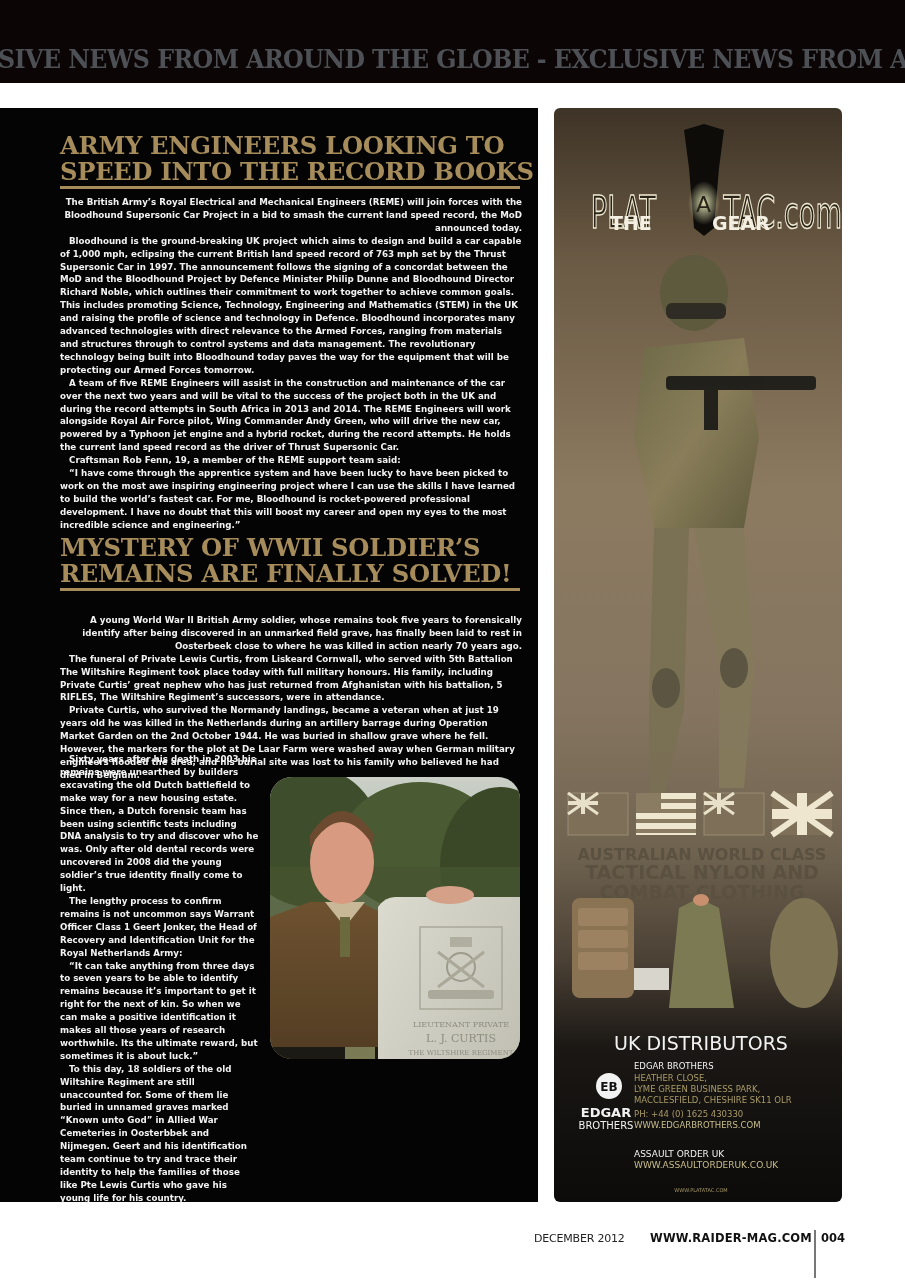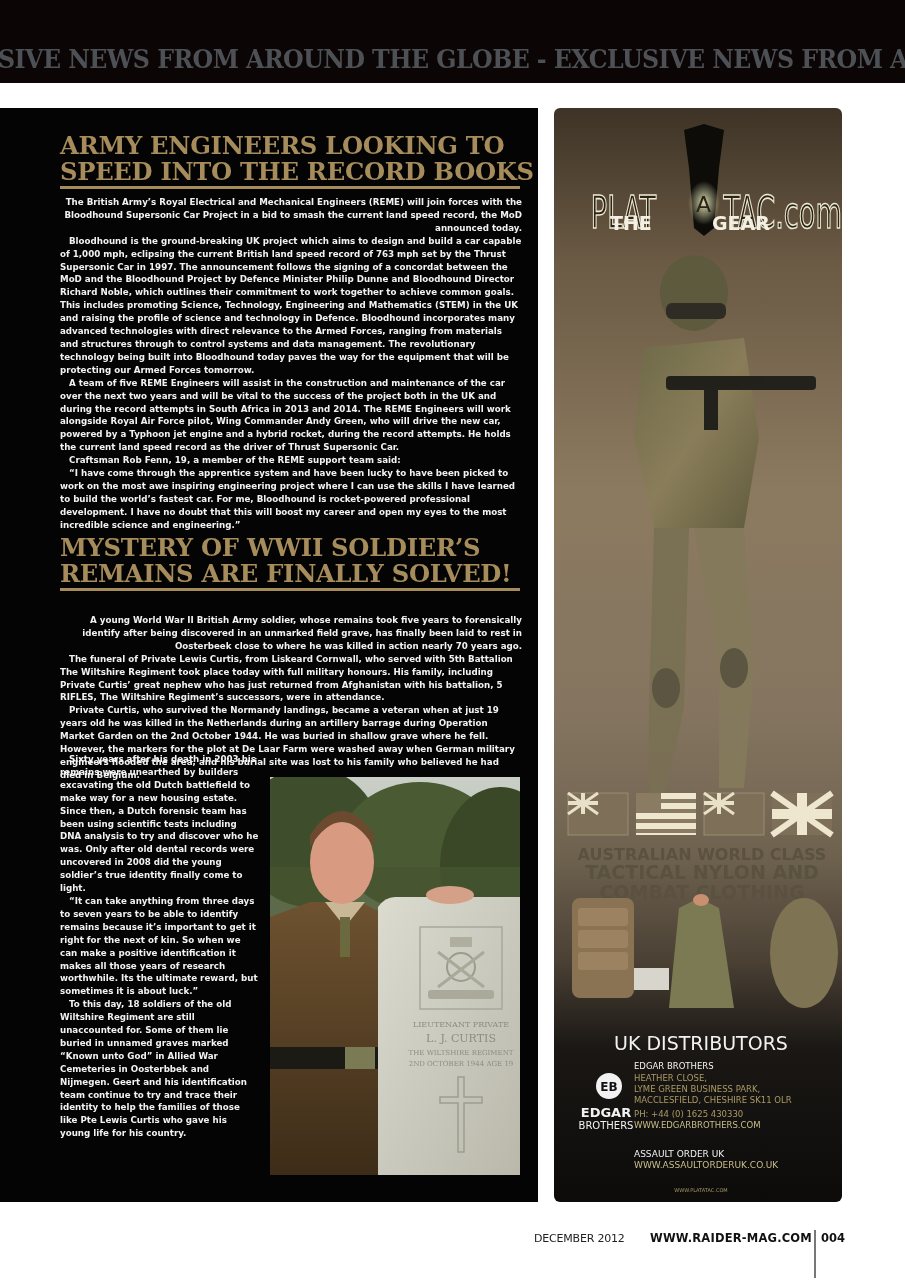--- a/index.html
+++ b/index.html
@@ -6,21 +6,21 @@
   body{width:905px;height:1280px;background:#ffffff;position:relative;overflow:hidden;font-family:"DejaVu Sans",sans-serif;}
   .topbar{position:absolute;left:0;top:0;width:905px;height:83px;background:#0b0505;overflow:hidden;}
   .ticker{position:absolute;left:-2px;top:44px;white-space:nowrap;color:#4d5156;font-family:"DejaVu Serif",serif;font-weight:bold;font-size:25.5px;letter-spacing:-0.6px;transform:scaleX(0.93);transform-origin:left center;}
   .article-panel{position:absolute;left:0;top:108px;width:538px;height:1094px;background:#050404;}
   .headline{position:absolute;left:60px;color:#a68c5a;font-family:"DejaVu Serif",serif;font-weight:bold;font-size:25px;line-height:26px;letter-spacing:-0.3px;transform:scaleX(0.97);transform-origin:left top;white-space:nowrap;}
   .rule{position:absolute;left:60px;width:460px;height:3px;background:#a68c5a;}
   .body{position:absolute;left:60px;width:462px;color:#f2f2f2;font-family:"DejaVu Sans",sans-serif;font-weight:bold;font-size:8.7px;line-height:12.9px;}
   .body p{margin:0;text-indent:9px;}
   .body p.first{text-indent:0;text-align:right;}
   .body.narrow{width:200px;}
-  .photo{position:absolute;left:270px;top:777px;width:250px;height:398px;overflow:hidden;background:#3b4a2c;}
+  .photo{position:absolute;left:270px;top:777px;width:250px;height:282px;overflow:hidden;background:#3b4a2c;border-radius:22px;}
   .ad{position:absolute;left:554px;top:108px;width:288px;height:1094px;border-radius:6px;overflow:hidden;background:linear-gradient(180deg,#3d3326 0%,#6b5a44 14%,#8c7a60 35%,#857560 55%,#6f6350 68%,#4a4034 78%,#1a1714 86%,#0c0b0a 100%);}
   .footer-date{position:absolute;left:534px;top:1232px;font-family:"DejaVu Sans",sans-serif;font-size:11px;color:#222;letter-spacing:-0.2px;}
   .footer-site{position:absolute;left:650px;top:1231px;font-family:"DejaVu Sans",sans-serif;font-weight:bold;font-size:11.5px;color:#111;letter-spacing:0.2px;}
   .footer-divider{position:absolute;left:814px;top:1230px;width:1.5px;height:48px;background:#777;}
   .footer-page{position:absolute;left:821px;top:1231px;font-family:"DejaVu Sans",sans-serif;font-weight:bold;font-size:11.5px;color:#111;}
 </style>
 </head>
 <body>
 
 <div class="topbar">
@@ -43,20 +43,21 @@
 <div class="headline" style="top:535px;">MYSTERY OF WWII SOLDIER’S</div>
 <div class="headline" style="top:561px;">REMAINS ARE FINALLY SOLVED!</div>
 <div class="rule" style="top:588px;"></div>
 <div class="body" style="top:614px;">
   <p class="first">A young World War II British Army soldier, whose remains took five years to forensically identify after being discovered in an unmarked field grave, has finally been laid to rest in Oosterbeek close to where he was killed in action nearly 70 years ago.</p>
   <p>The funeral of Private Lewis Curtis, from Liskeard Cornwall, who served with 5th Battalion The Wiltshire Regiment took place today with full military honours. His family, including Private Curtis’ great nephew who has just returned from Afghanistan with his battalion, 5 RIFLES, The Wiltshire Regiment’s successors, were in attendance.</p>
   <p>Private Curtis, who survived the Normandy landings, became a veteran when at just 19 years old he was killed in the Netherlands during an artillery barrage during Operation Market Garden on the 2nd October 1944. He was buried in shallow grave where he fell.  However, the markers for the plot at De Laar Farm were washed away when German military engineers flooded the area, and his burial site was lost to his family who believed he had died in Belgium.</p>
 </div>
 <div class="body narrow" style="top:753px;">
   <p>Sixty years after his death in 2003 his remains were unearthed by builders excavating the old Dutch battlefield to make way for a new housing estate. Since then, a Dutch forensic team has been using scientific tests including DNA analysis to try and discover who he was. Only after old dental records were uncovered in 2008 did the young soldier’s true identity finally come to light.</p>
+  <p>The lengthy process to confirm remains is not uncommon says Warrant Officer Class 1 Geert Jonker, the Head of Recovery and Identification Unit for the Royal Netherlands Army:</p>
   <p>“It can take anything from three days to seven years to be able to identify remains because it’s important to get it right for the next of kin. So when we can make a positive identification it makes all those years of research worthwhile. Its the ultimate reward, but sometimes it is about luck.”</p>
   <p>To this day, 18 soldiers of the old Wiltshire Regiment are still unaccounted for. Some of them lie buried in unnamed graves marked “Known unto God” in Allied War Cemeteries in Oosterbbek and Nijmegen. Geert and his identification team continue to try and trace their identity to help the families of those like Pte Lewis Curtis who gave his young life for his country.</p>
 </div>
 
 <div class="photo">
   <svg width="250" height="398" viewBox="0 0 250 398">
     <defs>
       <linearGradient id="sky" x1="0" y1="0" x2="0" y2="1">
         <stop offset="0" stop-color="#c9cfc6"></stop>
         <stop offset="1" stop-color="#8c9a80"></stop>

